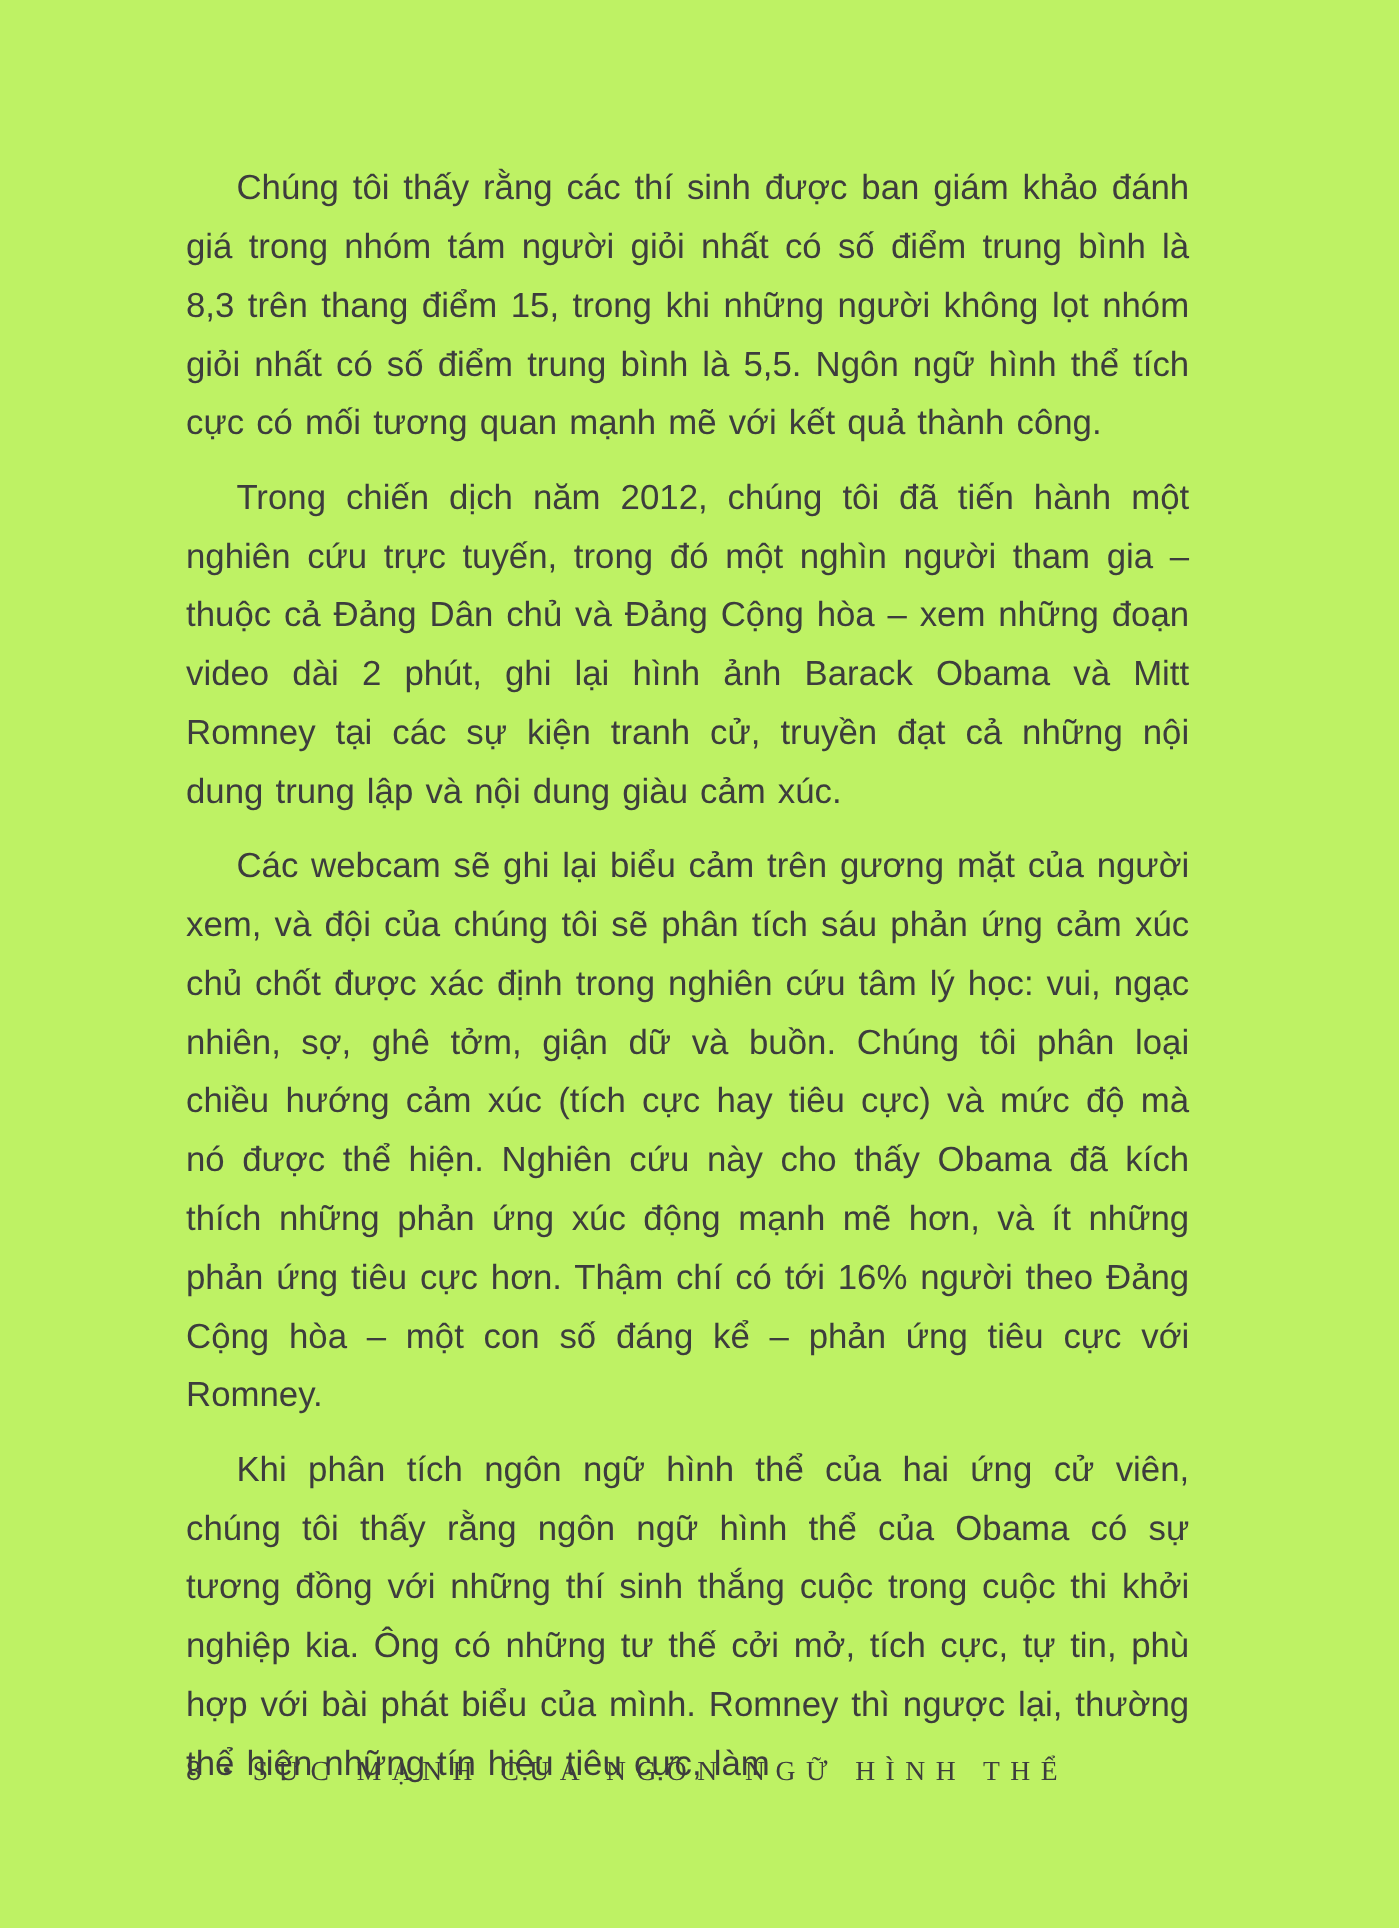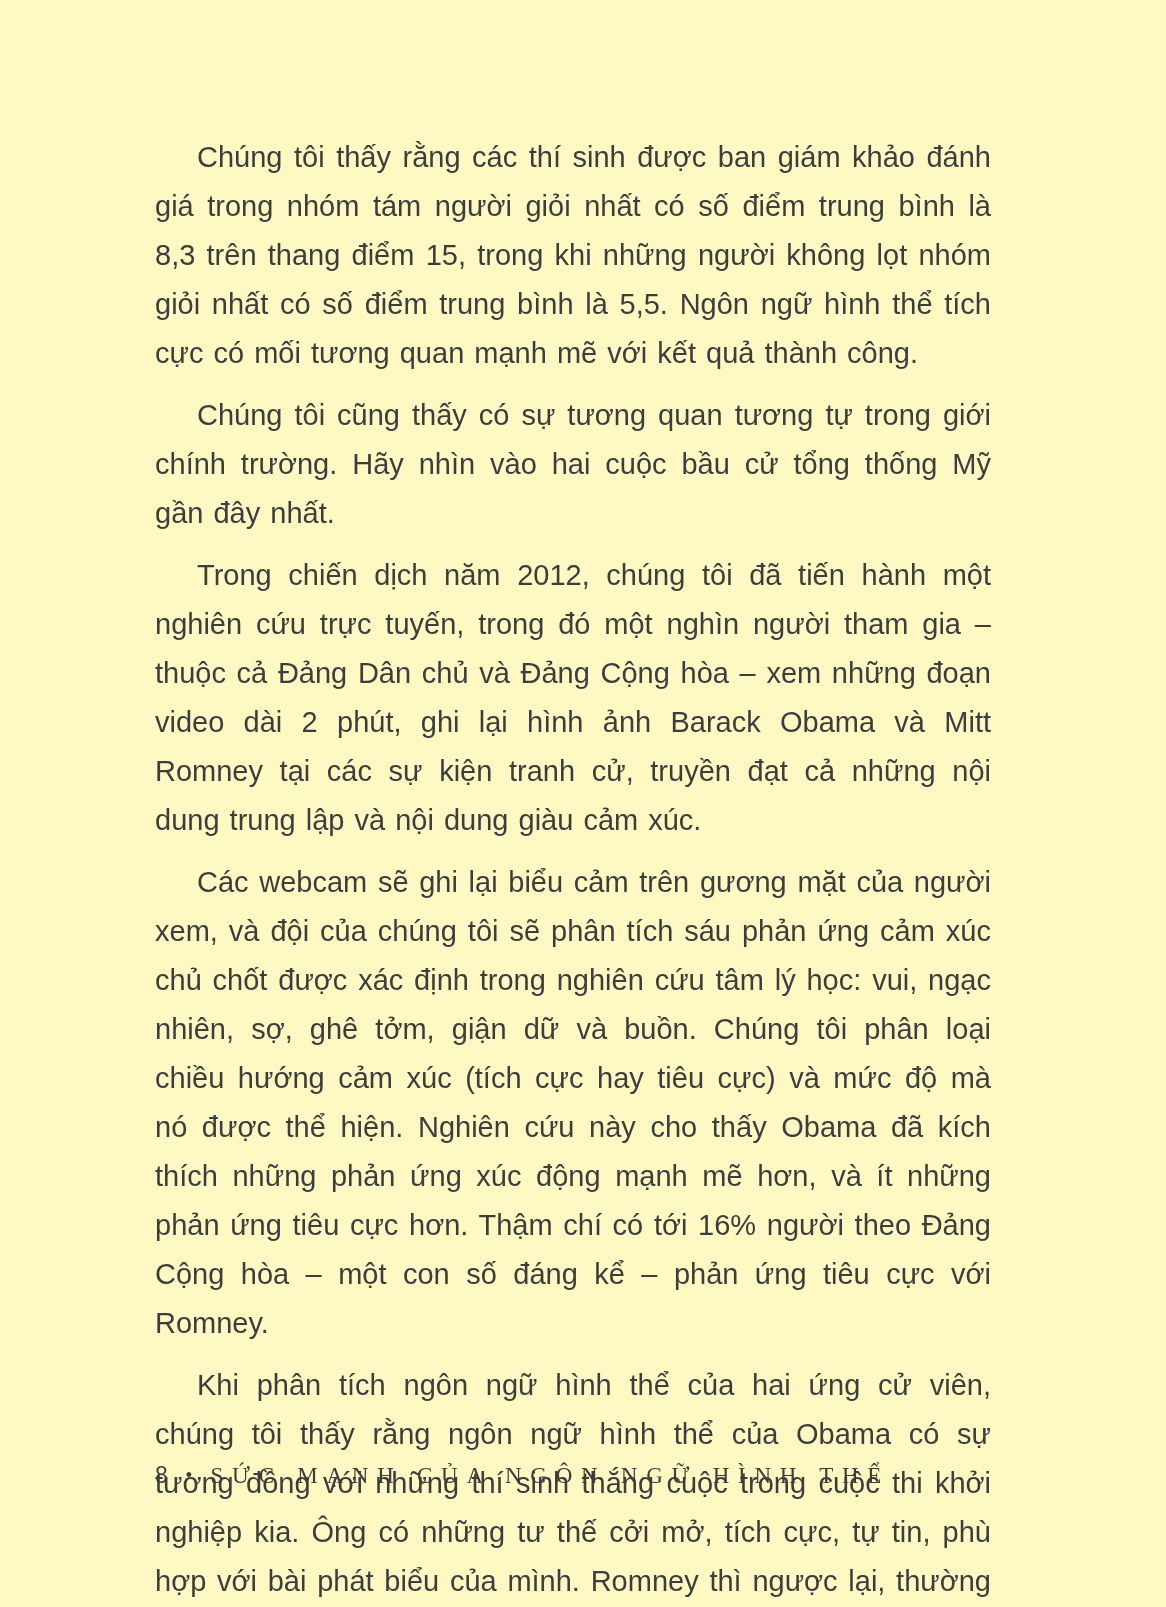--- a/index.html
+++ b/index.html
@@ -6,21 +6,21 @@
 
   html, body {
     background: #ffffff;
   }
 
   .page {
     position: relative;
     width: 1166px;
     height: 1607px;
     margin: 0 auto;
-    background: #fef9c3;
+    background: #bef264;
     font-family: "Liberation Sans", sans-serif;
     color: #3d3d3d;
     overflow: hidden;
   }
 
   .text-column {
     position: absolute;
     top: 133px;
     left: 155px;
     width: 836px;
@@ -65,21 +65,20 @@
     font-family: Liberation Serif, serif;
   }
 </style>
 </head>
 <body>
 
 <div class="page">
 
   <div class="text-column">
     <p>Chúng tôi thấy rằng các thí sinh được ban giám khảo đánh giá trong nhóm tám người giỏi nhất có số điểm trung bình là 8,3 trên thang điểm 15, trong khi những người không lọt nhóm giỏi nhất có số điểm trung bình là 5,5. Ngôn ngữ hình thể tích cực có mối tương quan mạnh mẽ với kết quả thành công.</p>
-    <p>Chúng tôi cũng thấy có sự tương quan tương tự trong giới chính trường. Hãy nhìn vào hai cuộc bầu cử tổng thống Mỹ gần đây nhất.</p>
     <p>Trong chiến dịch năm 2012, chúng tôi đã tiến hành một nghiên cứu trực tuyến, trong đó một nghìn người tham gia – thuộc cả Đảng Dân chủ và Đảng Cộng hòa – xem những đoạn video dài 2 phút, ghi lại hình ảnh Barack Obama và Mitt Romney tại các sự kiện tranh cử, truyền đạt cả những nội dung trung lập và nội dung giàu cảm xúc.</p>
     <p>Các webcam sẽ ghi lại biểu cảm trên gương mặt của người xem, và đội của chúng tôi sẽ phân tích sáu phản ứng cảm xúc chủ chốt được xác định trong nghiên cứu tâm lý học: vui, ngạc nhiên, sợ, ghê tởm, giận dữ và buồn. Chúng tôi phân loại chiều hướng cảm xúc (tích cực hay tiêu cực) và mức độ mà nó được thể hiện. Nghiên cứu này cho thấy Obama đã kích thích những phản ứng xúc động mạnh mẽ hơn, và ít những phản ứng tiêu cực hơn. Thậm chí có tới 16% người theo Đảng Cộng hòa – một con số đáng kể – phản ứng tiêu cực với Romney.</p>
     <p>Khi phân tích ngôn ngữ hình thể của hai ứng cử viên, chúng tôi thấy rằng ngôn ngữ hình thể của Obama có sự tương đồng với những thí sinh thắng cuộc trong cuộc thi khởi nghiệp kia. Ông có những tư thế cởi mở, tích cực, tự tin, phù hợp với bài phát biểu của mình. Romney thì ngược lại, thường thể hiện những tín hiệu tiêu cực, làm</p>
   </div>
 
   <div class="page-footer">
     <span class="page-number">8</span>
     <span class="bullet">•</span>
     <span class="book-title">SỨC MẠNH CỦA NGÔN NGỮ HÌNH THỂ</span>
   </div>

